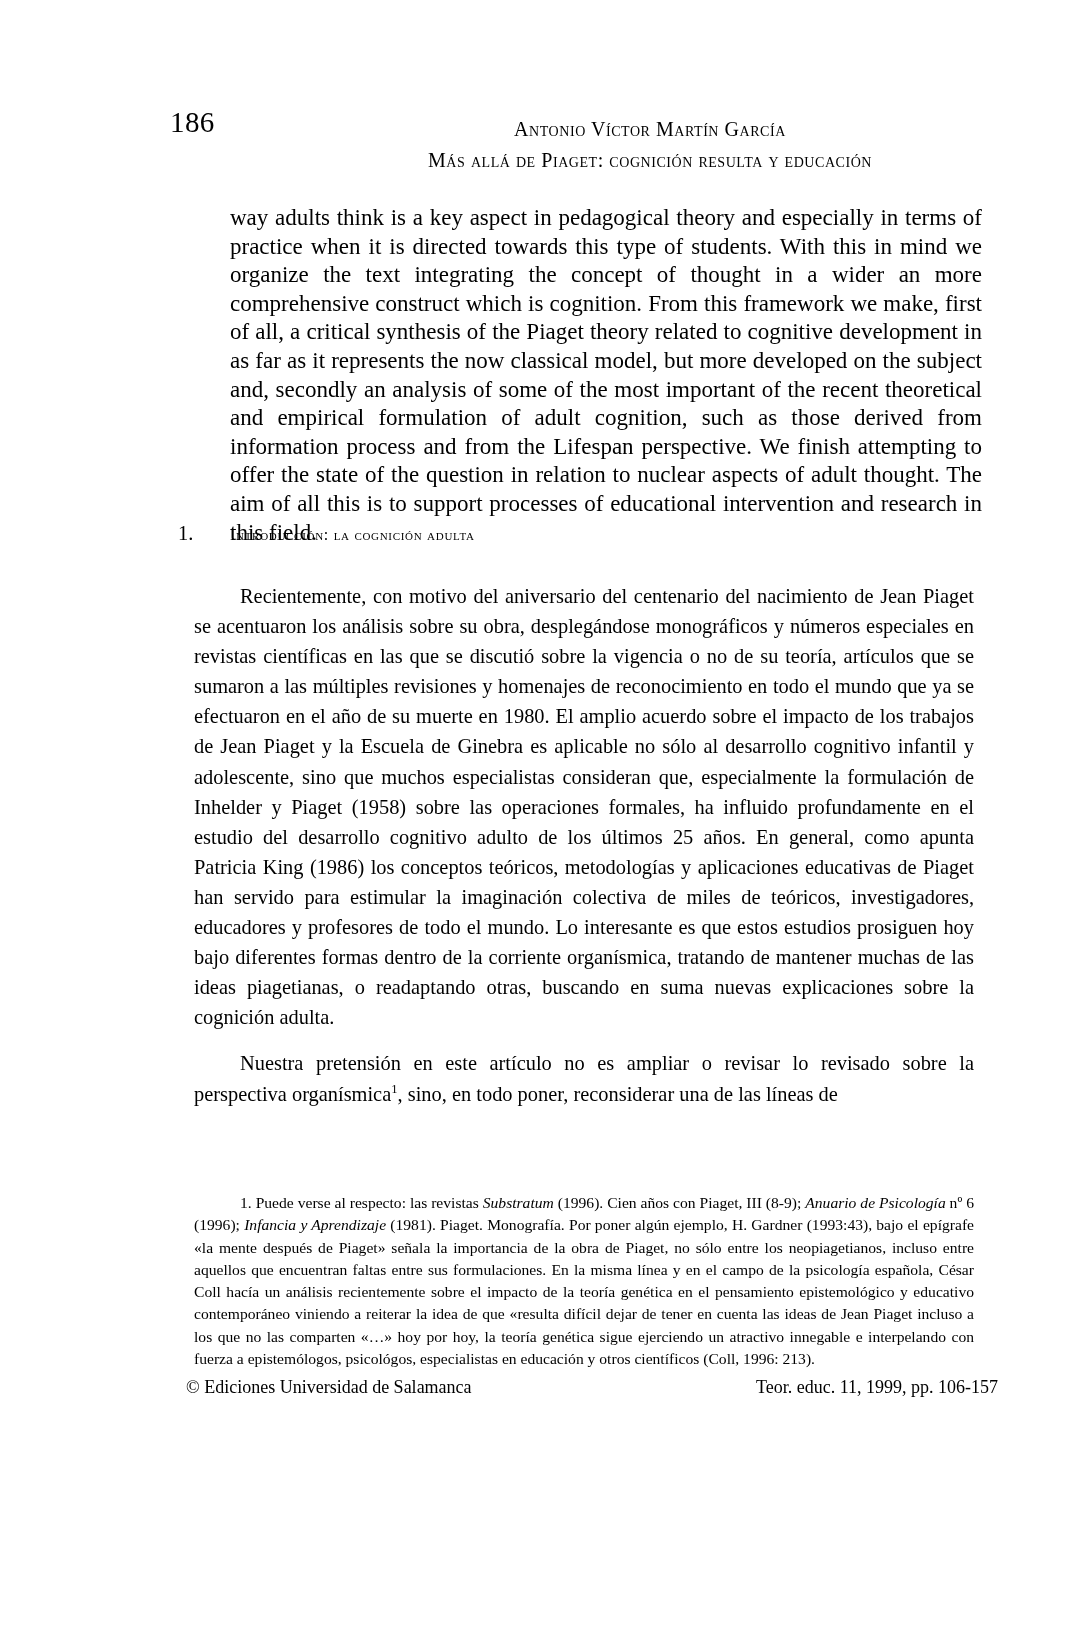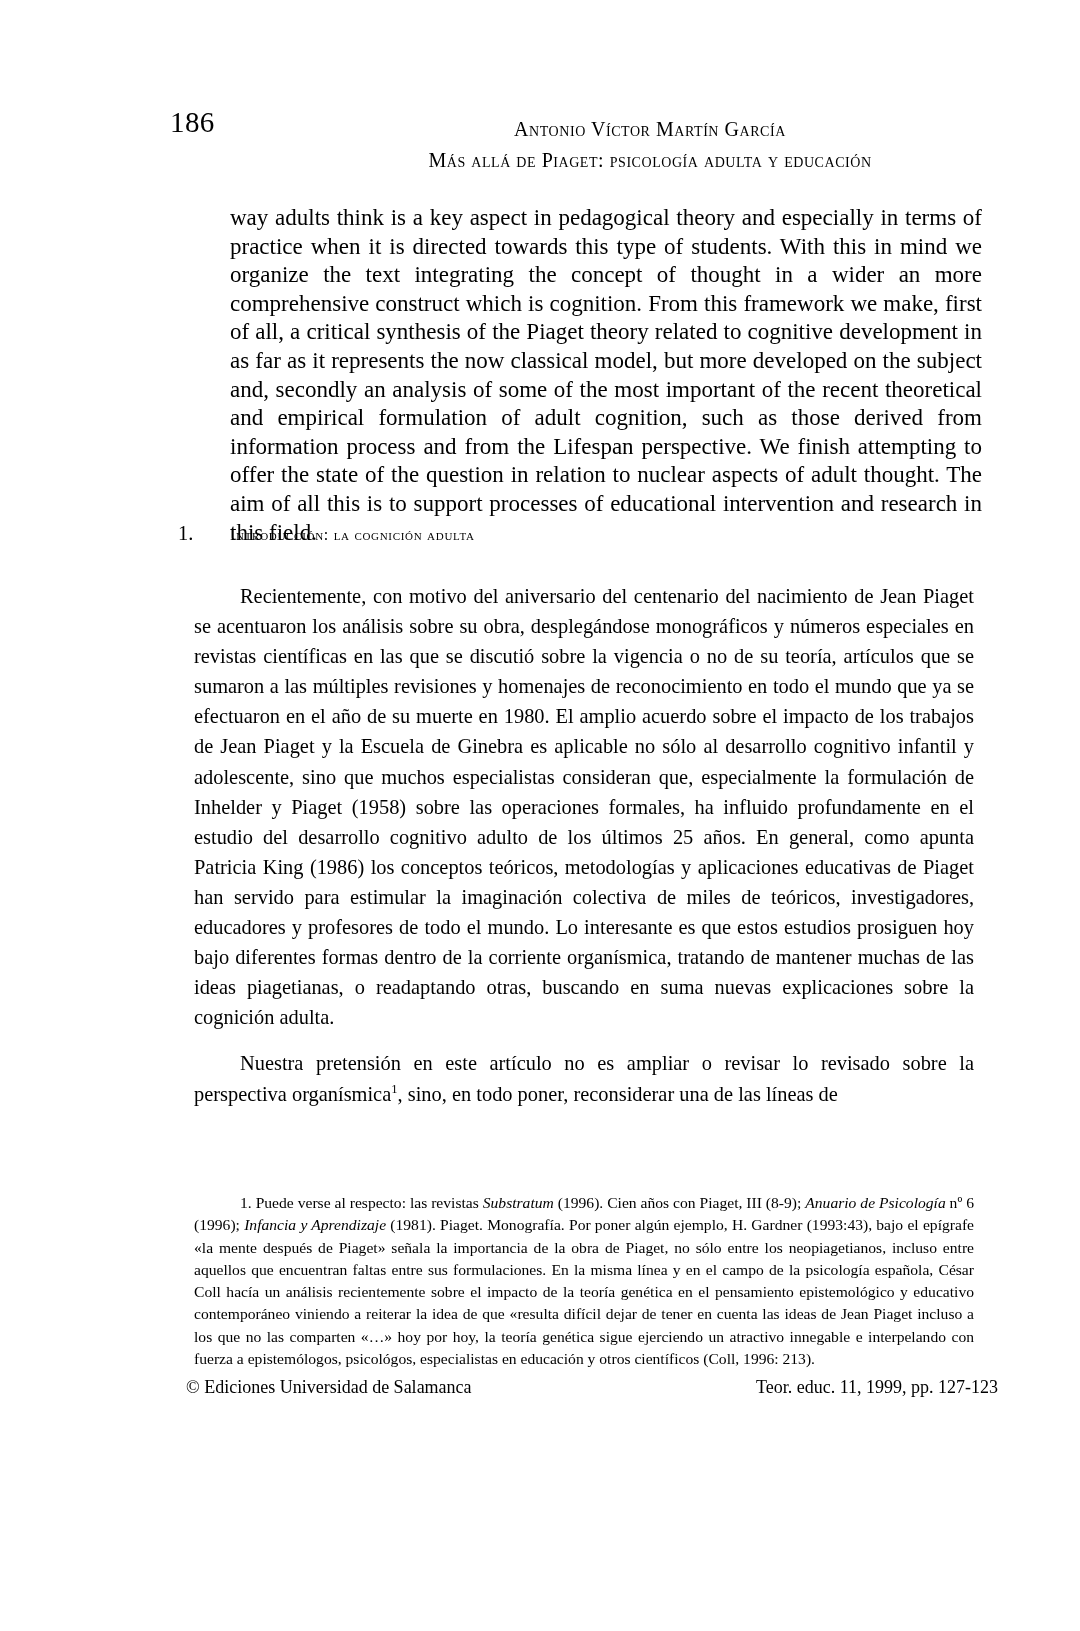--- a/index.html
+++ b/index.html
@@ -151,37 +151,37 @@
 </style>
 </head>
 <body>
 
 <div class="page">
 
   <div class="running-head">
     <div class="folio">186</div>
     <div class="head-lines">
       <div class="head-line">Antonio Víctor Martín García</div>
-      <div class="head-line">Más allá de Piaget: psicología adulta y educación</div>
+      <div class="head-line">Más allá de Piaget: cognición resulta y educación</div>
     </div>
   </div>
 
   <div class="abstract">way adults think is a key aspect in pedagogical theory and especially in terms of practice when it is directed towards this type of students. With this in mind we organize the text integrating the concept of thought in a wider an more comprehensive construct which is cognition. From this framework we make, first of all, a critical synthesis of the Piaget theory related to cognitive development in as far as it represents the now classical model, but more developed on the subject and, secondly an analysis of some of the most important of the recent theoretical and empirical formulation of adult cognition, such as those derived from information process and from the Lifespan perspective. We finish attempting to offer the state of the question in relation to nuclear aspects of adult thought. The aim of all this is to support processes of educational intervention and research in this field.</div>
 
   <div class="section-heading">
     <span class="section-number">1.</span><span class="section-title">Introducción: la cognición adulta</span>
   </div>
 
   <div class="body-text">
     <p>Recientemente, con motivo del aniversario del centenario del nacimiento de Jean Piaget se acentuaron los análisis sobre su obra, desplegándose monográficos y números especiales en revistas científicas en las que se discutió sobre la vigencia o no de su teoría, artículos que se sumaron a las múltiples revisiones y homenajes de reconocimiento en todo el mundo que ya se efectuaron en el año de su muerte en 1980. El amplio acuerdo sobre el impacto de los trabajos de Jean Piaget y la Escuela de Ginebra es aplicable no sólo al desarrollo cognitivo infantil y adolescente, sino que muchos especialistas consideran que, especialmente la formulación de Inhelder y Piaget (1958) sobre las operaciones formales, ha influido profundamente en el estudio del desarrollo cognitivo adulto de los últimos 25 años. En general, como apunta Patricia King (1986) los conceptos teóricos, metodologías y aplicaciones educativas de Piaget han servido para estimular la imaginación colectiva de miles de teóricos, investigadores, educadores y profesores de todo el mundo. Lo interesante es que estos estudios prosiguen hoy bajo diferentes formas dentro de la corriente organísmica, tratando de mantener muchas de las ideas piagetianas, o readaptando otras, buscando en suma nuevas explicaciones sobre la cognición adulta.</p>
     <p><span>Nuestra pretensión en este artículo no es ampliar o revisar lo revisado sobre la perspectiva organísmica</span><sup class="fn-ref">1</sup><span>, sino, en todo poner, reconsiderar una de las líneas de</span></p>
   </div>
 
   <div class="footnote">
     <p><span>1.</span><span> Puede verse al respecto: las revistas </span><i>Substratum</i><span> (1996). Cien años con Piaget, III (8-9); </span><i>Anuario de Psicología</i><span> nº 6 (1996); </span><i>Infancia y Aprendizaje</i><span> (1981). Piaget. Monografía. Por poner algún ejemplo, H. Gardner (1993:43), bajo el epígrafe «la mente después de Piaget» señala la importancia de la obra de Piaget, no sólo entre los neopiagetianos, incluso entre aquellos que encuentran faltas entre sus formulaciones. En la misma línea y en el campo de la psicología española, César Coll hacía un análisis recientemente sobre el impacto de la teoría genética en el pensamiento epistemológico y educativo contemporáneo viniendo a reiterar la idea de que «resulta difícil dejar de tener en cuenta las ideas de Jean Piaget incluso a los que no las comparten «…» hoy por hoy, la teoría genética sigue ejerciendo un atractivo innegable e interpelando con fuerza a epistemólogos, psicológos, especialistas en educación y otros científicos (Coll, 1996: 213).</span></p>
   </div>
 
   <div class="page-footer">
     <span class="footer-left">© Ediciones Universidad de Salamanca</span>
-    <span class="footer-right">Teor. educ. 11, 1999, pp. 127-123</span>
+    <span class="footer-right">Teor. educ. 11, 1999, pp. 106-157</span>
   </div>
 
 </div>
 
 </body></html>

